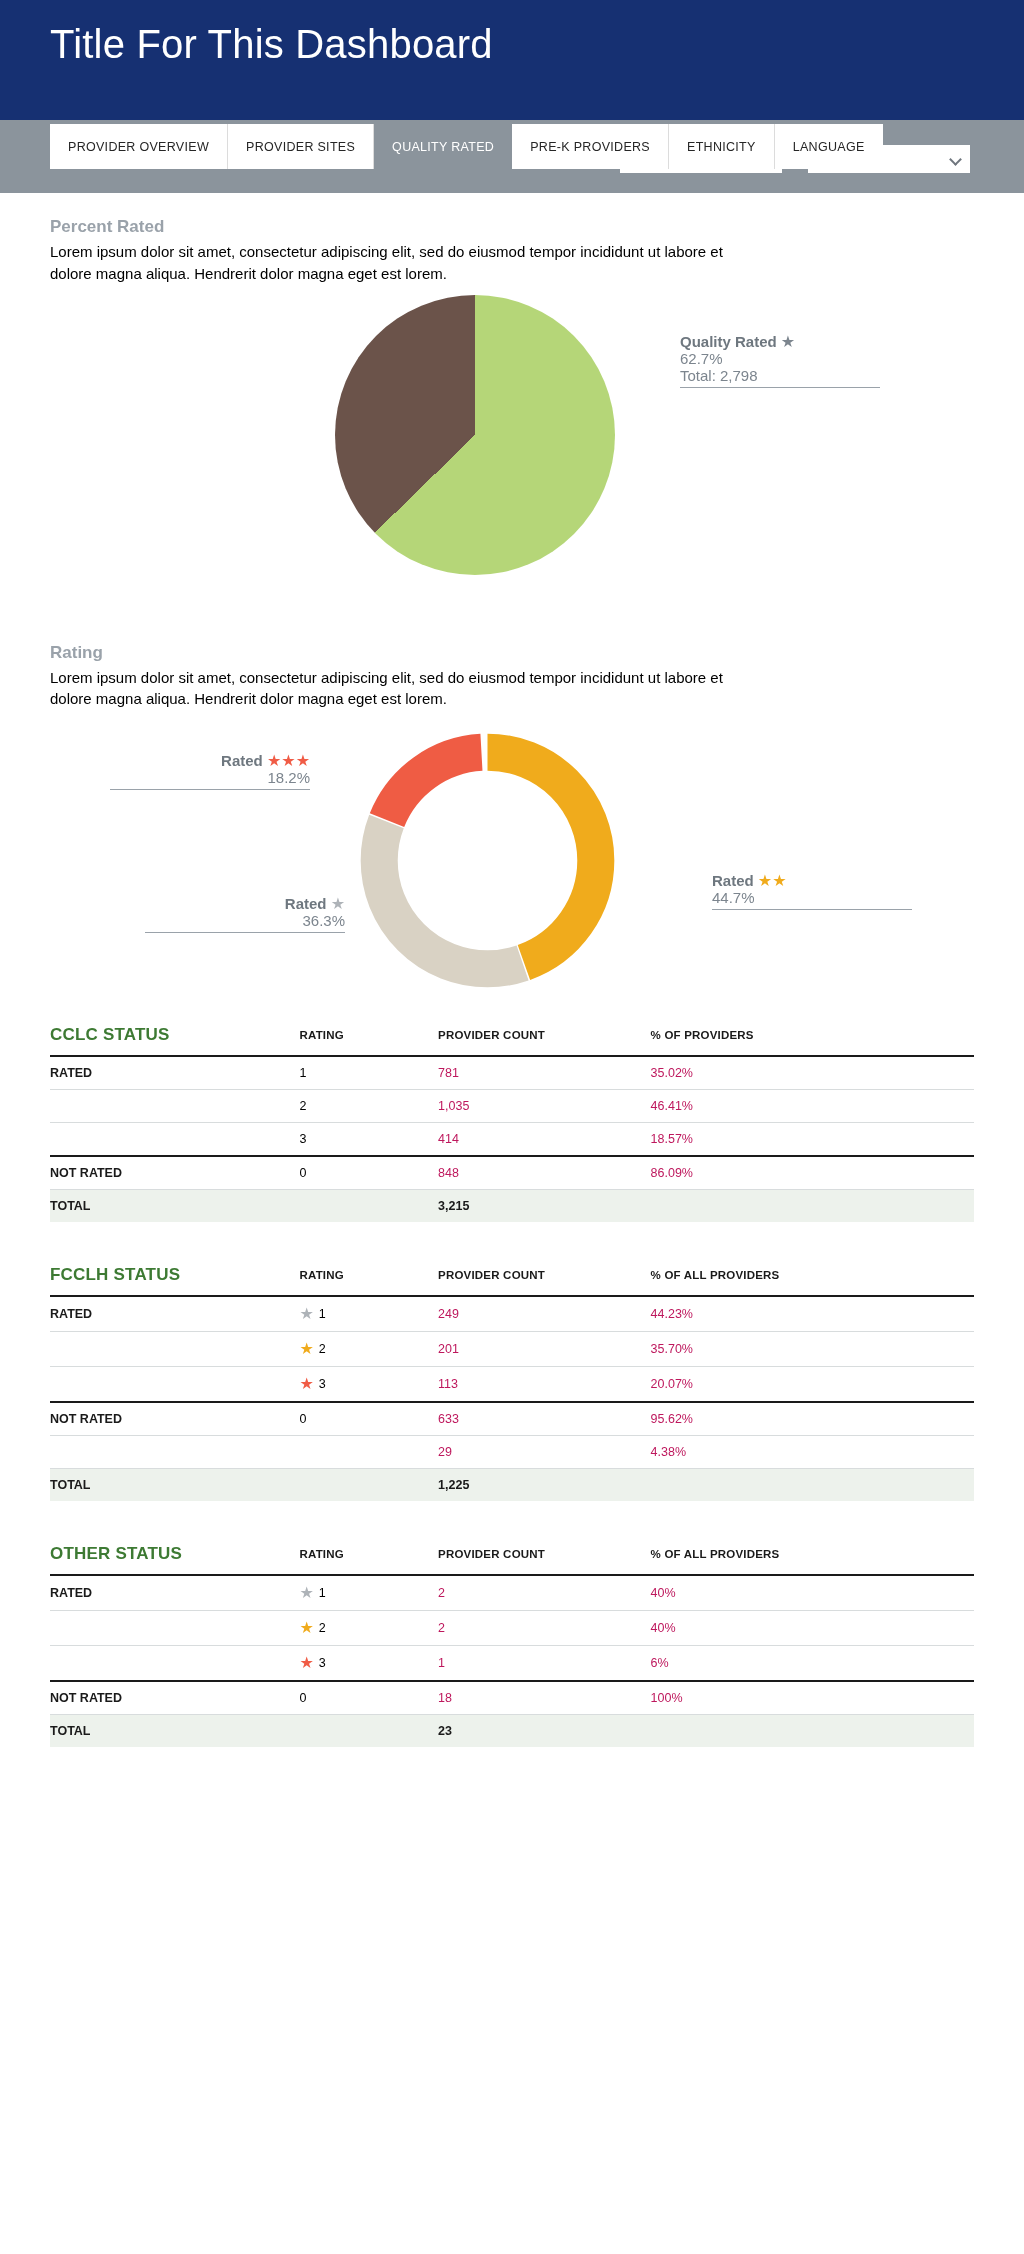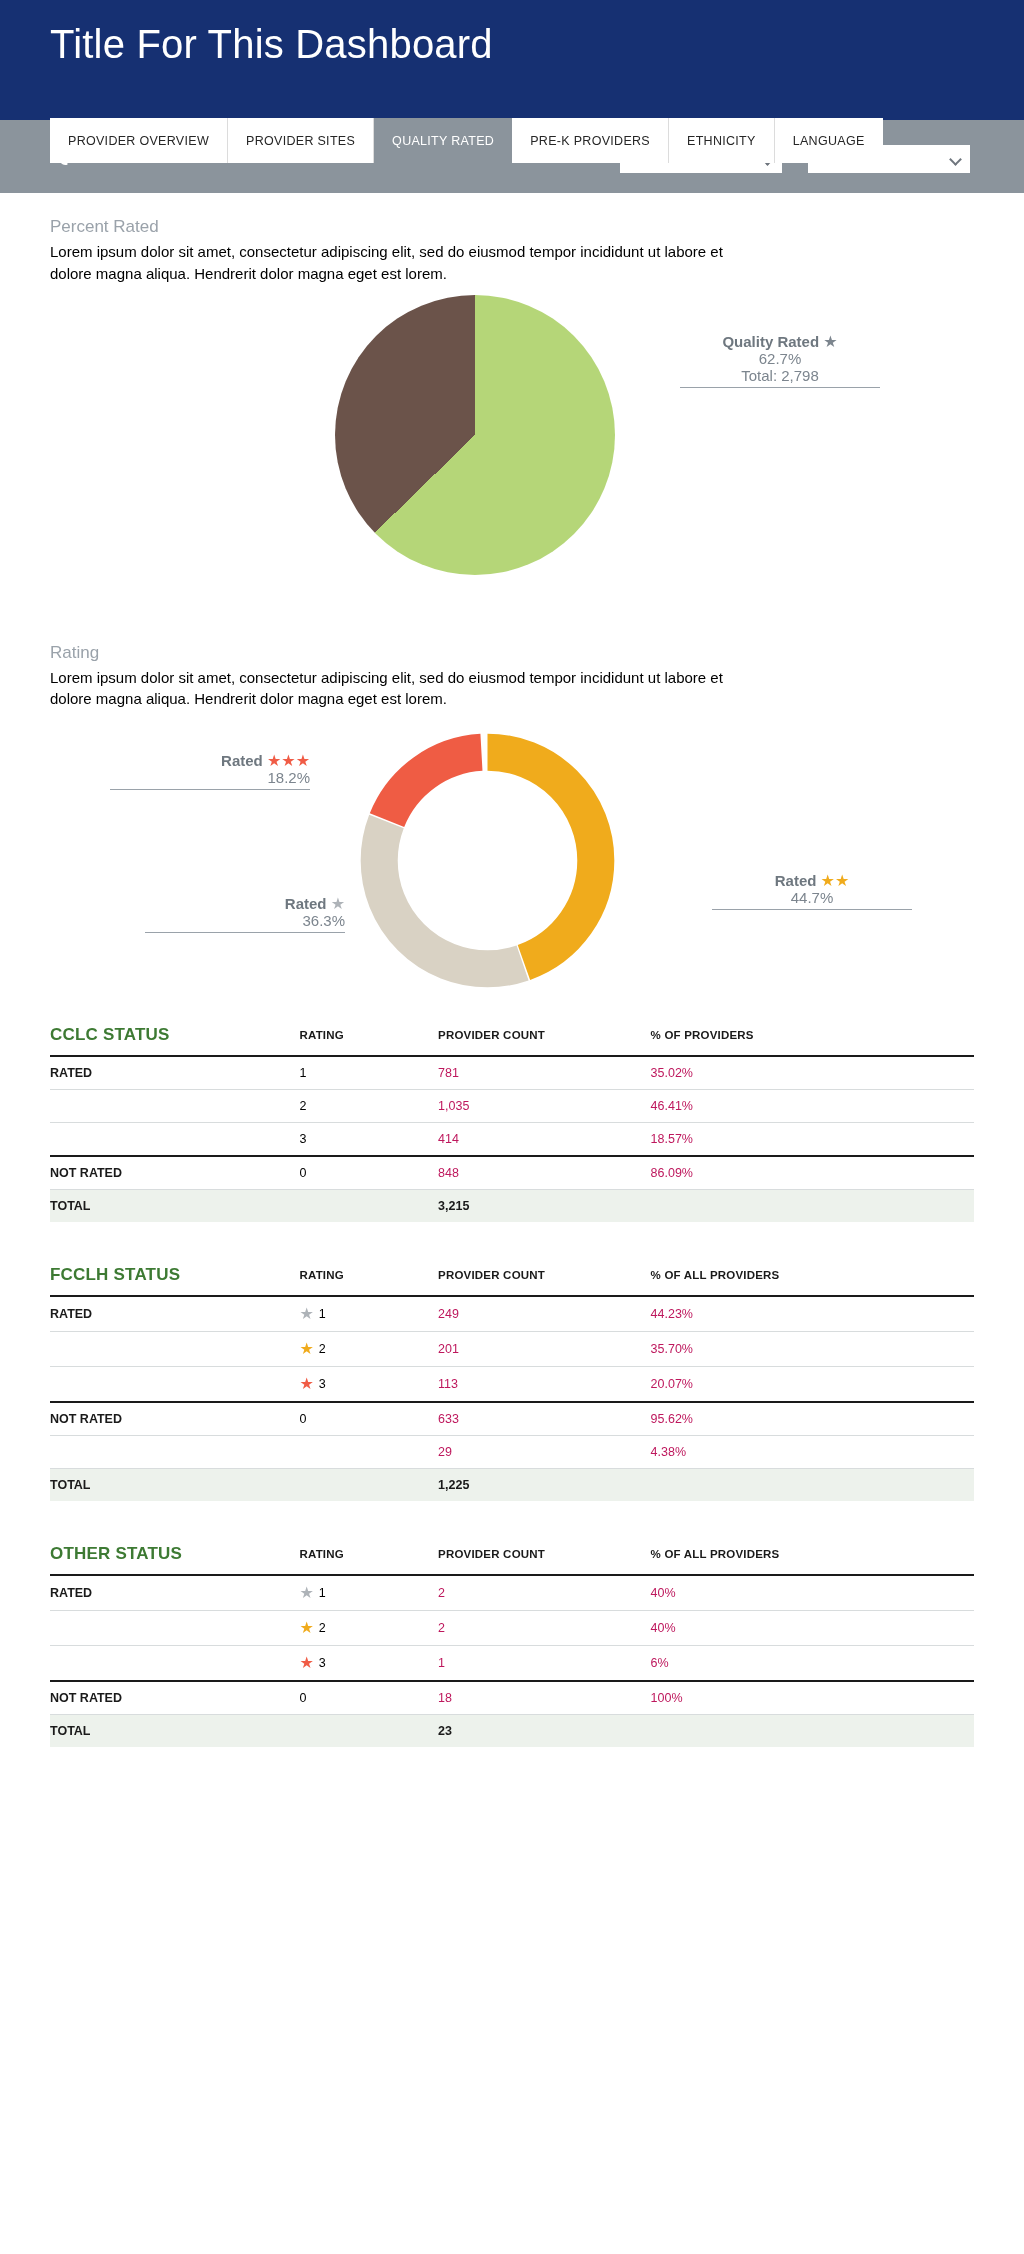--- a/index.html
+++ b/index.html
@@ -24,21 +24,21 @@
     font-size: 40px;
     font-weight: 300;
     letter-spacing: .2px;
     font-family: "Liberation Sans", sans-serif;
   }
 
   
   .tabbar {
     position: absolute;
     left: 50px;
-    top: 118px;
+    top: 124px;
     display: flex;
     height: 45px;
     z-index: 5;
   }
   .tab {
     background: #ffffff;
     color: #262626;
     font-size: 12.5px;
     letter-spacing: .3px;
     display: flex;
@@ -107,21 +107,21 @@
     transform: rotate(45deg);
   }
 
   
   .content { padding: 0 0 0 0; position: relative; }
 
   .section-head { padding-left: 50px; padding-top: 24px; }
   .section-title {
     color: #9aa2aa;
     font-size: 17px;
-    font-weight: 400;
+    font-weight: 700;
     margin-bottom: 4px;
   }
   .section-desc {
     color: #000000;
     font-size: 15px;
     line-height: 1.45;
     max-width: 700px;
   }
 
   
@@ -139,21 +139,21 @@
     left: 345px; top: 8px;
     width: 285px; height: 285px;
   }
 
   .callout { position: absolute; font-size: 15px; color: #7c858e; }
   .callout .name { font-weight: 700; color: #6e777f; }
   .callout .line {
     border-bottom: 1px solid #9aa2aa;
     margin-top: 3px;
   }
-  .callout.right { text-align: center; }
+  .callout.right { text-align: left; }
   .callout.left { text-align: right; }
 
   .star { font-size: 16px; line-height: 1; }
   .star.gray  { color: #aeb3b8; }
   .star.yellow{ color: #f0ab1c; }
   .star.red   { color: #f05c46; }
   .star.outline { color: #9aa2aa; }
 
   
   .tablewrap { padding: 0 50px; margin-top: 6px; }

